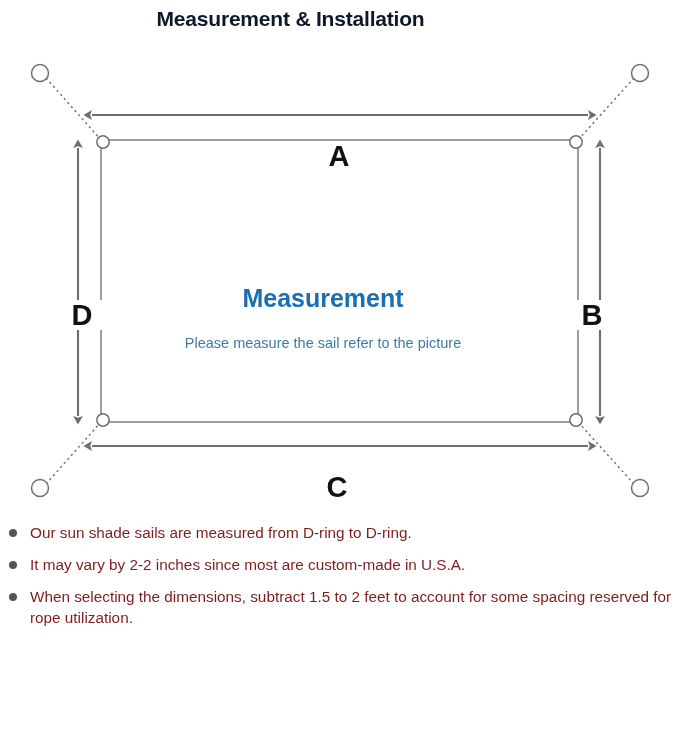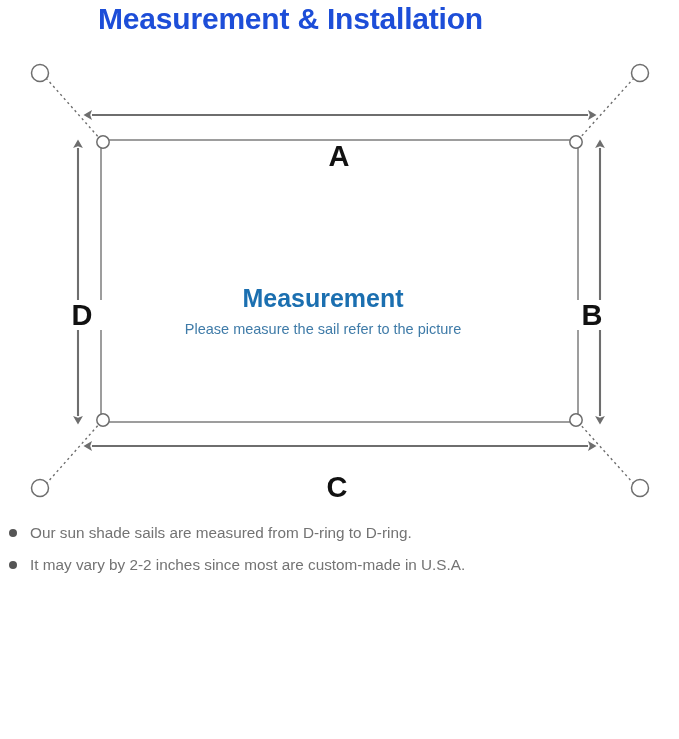--- a/index.html
+++ b/index.html
@@ -14,23 +14,23 @@
     font-family: "Liberation Sans", sans-serif;
     overflow: hidden;
   }
 
   #page-title {
     position: absolute;
     top: 0px;
     left: 0;
     width: 581px;
     text-align: center;
-    font-size: 30px;
+    font-size: 21px;
     font-weight: bold;
-    color: #1d4ed8;
+    color: #0f172a;
     letter-spacing: -0.2px;
     line-height: 38px;
     white-space: nowrap;
   }
 
   #diagram {
     position: absolute;
     top: 44px;
     left: 0;
     width: 679px;
@@ -48,21 +48,21 @@
   #center-title {
     font-size: 25px;
     font-weight: bold;
     color: #1b6fb0;
     line-height: 32px;
   }
   #center-sub {
     font-size: 14.5px;
     color: #3f7ba8;
     line-height: 22px;
-    margin-top: 4px;
+    margin-top: 18px;
   }
 
   .dim-label {
     position: absolute;
     font-family: "Liberation Sans", sans-serif;
     font-size: 29px;
     font-weight: bold;
     color: #111111;
     background: #ffffff;
     text-align: center;
@@ -79,21 +79,21 @@
     top: 522px;
     width: 679px;
   }
   .note-item {
     position: relative;
     padding-left: 30px;
     padding-right: 6px;
     margin-bottom: 11px;
     font-size: 15.3px;
     line-height: 21px;
-    color: #737373;
+    color: #7f1d1d;
   }
   .note-bullet {
     position: absolute;
     left: 9px;
     top: 7px;
     width: 8px;
     height: 8px;
     border-radius: 50%;
     background: #555555;
   }
@@ -162,13 +162,17 @@
 
 <div id="notes">
   <div class="note-item">
     <span class="note-bullet"></span>
     <span>Our sun shade sails are measured from D-ring to D-ring.</span>
   </div>
   <div class="note-item">
     <span class="note-bullet"></span>
     <span>It may vary by 2-2 inches since most are custom-made in U.S.A.</span>
   </div>
+  <div class="note-item">
+    <span class="note-bullet"></span>
+    <span>When selecting the dimensions, subtract 1.5 to 2 feet to account for some spacing reserved for rope utilization.</span>
+  </div>
 </div>
 
 </body></html>

